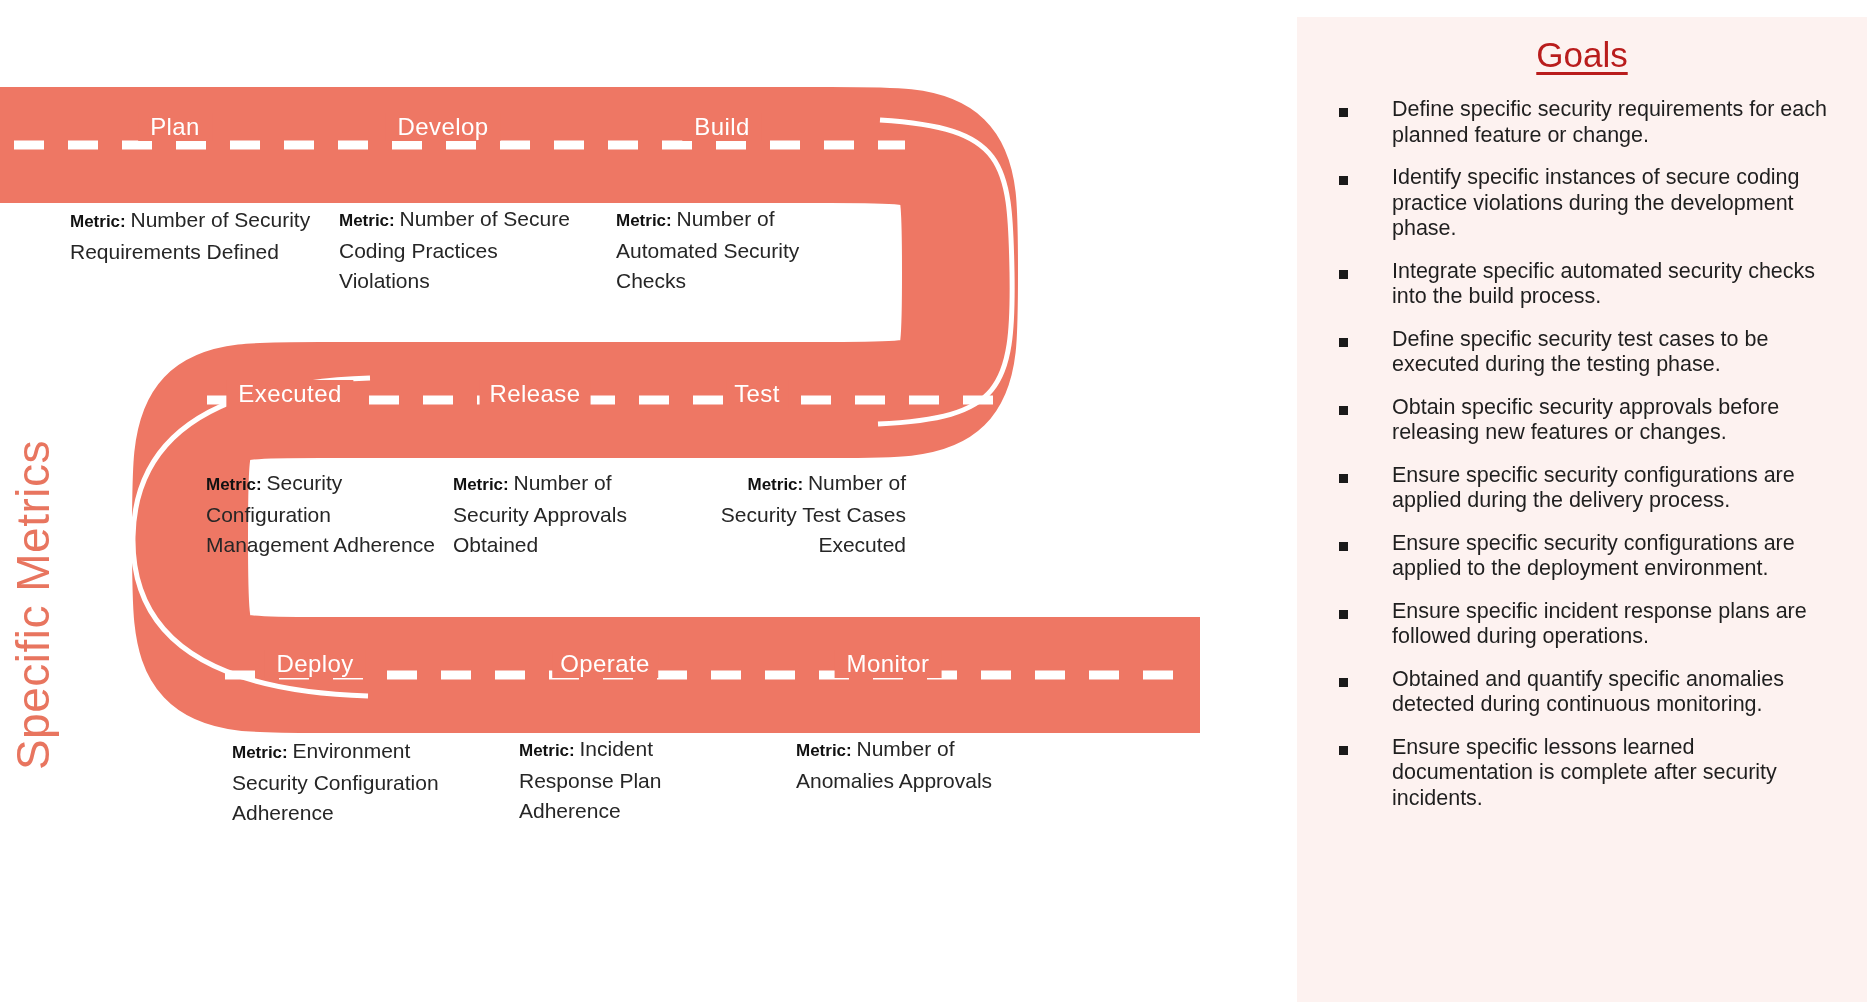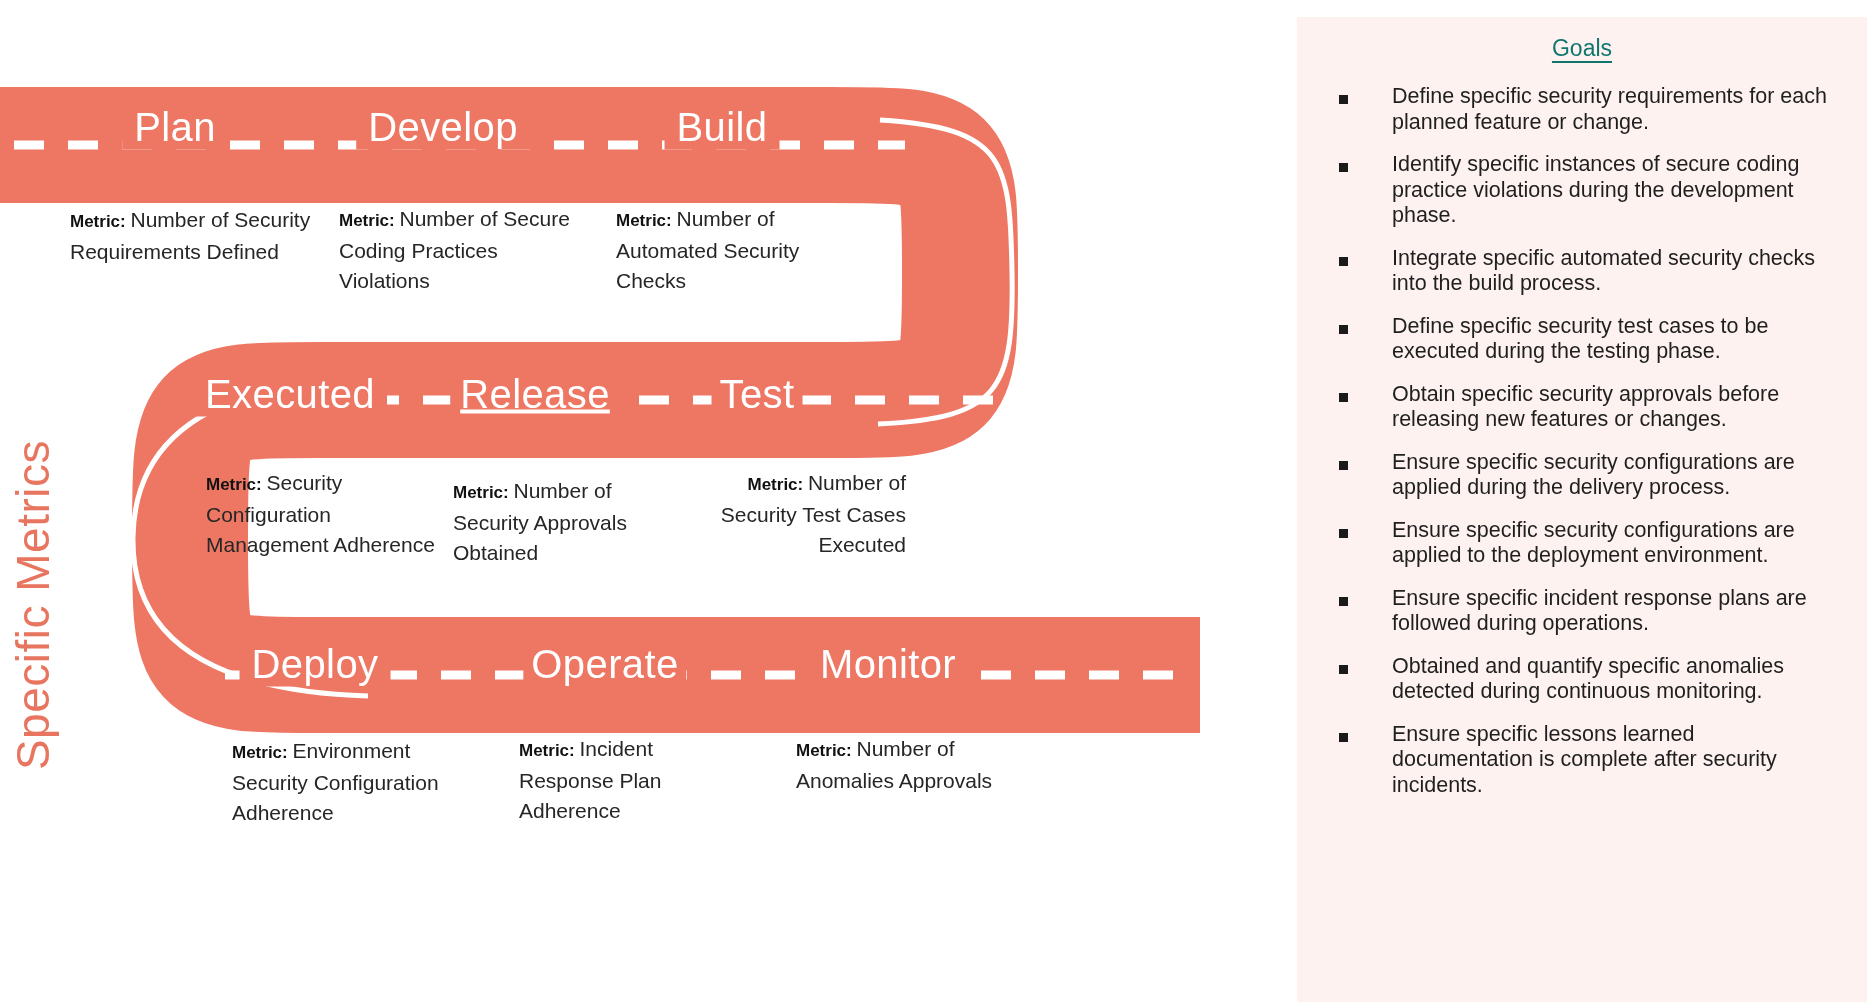--- a/index.html
+++ b/index.html
@@ -43,21 +43,21 @@
     letter-spacing: 0.5px;
     color: #e8755f;
     font-family: "Liberation Sans", sans-serif;
     font-weight: 400;
   }
 
   
   .stage-label {
     position: absolute;
     color: #ffffff;
-    font-size: 40px;
+    font-size: 24px;
     font-weight: 400;
     letter-spacing: 0.4px;
     white-space: nowrap;
     font-family: "Liberation Sans", sans-serif;
     transform: translate(-50%, -50%);
     pointer-events: none;
   }
 
   
   .metric {
@@ -81,22 +81,22 @@
     top: 17px;
     width: 570px;
     height: 985px;
     background: #fdf2f0;
     box-sizing: border-box;
     padding: 10px 26px 0 26px;
     overflow: hidden;
   }
   #goals-title {
     text-align: center;
-    font-size: 23px;
-    color: #0f766e;
+    font-size: 35px;
+    color: #b91c1c;
     text-decoration: underline;
     text-underline-offset: 5px;
     margin: 8px 0 22px 0;
     font-family: "Liberation Sans", sans-serif;
     font-weight: 400;
   }
   .goal-item {
     display: flex;
     align-items: flex-start;
     margin-bottom: 17px;
@@ -152,21 +152,21 @@
     </g>
   </svg>
 
   <div id="side-label">Specific Metrics</div>
 
   <div class="stage-label" style="left:175px; top:127px; background:#ee7764; padding:0 12px;">Plan</div>
   <div class="stage-label" style="left:443px; top:127px; background:#ee7764; padding:0 12px;">Develop</div>
   <div class="stage-label" style="left:722px; top:127px; background:#ee7764; padding:0 12px;">Build</div>
 
   <div class="stage-label" style="left:290px; top:394px; background:#ee7764; padding:0 12px;">Executed</div>
-  <div class="stage-label" style="left:535px; top:394px; background:#ee7764; padding:0 10px;text-decoration:underline;">Release</div>
+  <div class="stage-label" style="left:535px; top:394px; background:#ee7764; padding:0 10px;">Release</div>
   <div class="stage-label" style="left:757px; top:394px; background:#ee7764; padding:0 8px;">Test</div>
 
   <div class="stage-label" style="left:315px; top:664px; background:#ee7764; padding:0 12px;">Deploy</div>
   <div class="stage-label" style="left:605px; top:664px; background:#ee7764; padding:0 8px;">Operate</div>
   <div class="stage-label" style="left:888px; top:664px; background:#ee7764; padding:0 12px;">Monitor</div>
 
   <div class="metric" style="left:70px; top:205px; width:245px;">
     <span class="lead">Metric: </span>
     <span>Number of Security Requirements Defined</span>
   </div>
@@ -176,21 +176,21 @@
   </div>
   <div class="metric" style="left:616px; top:204px; width:230px;">
     <span class="lead">Metric: </span>
     <span>Number of Automated Security Checks</span>
   </div>
 
   <div class="metric" style="left:206px; top:468px; width:250px;">
     <span class="lead">Metric: </span>
     <span>Security Configuration Management Adherence</span>
   </div>
-  <div class="metric" style="left:453px; top:468px; width:225px;margin-top:8px;">
+  <div class="metric" style="left:453px; top:468px; width:225px;">
     <span class="lead">Metric: </span>
     <span>Number of Security Approvals Obtained</span>
   </div>
   <div class="metric" style="left:691px; top:468px; width:215px;text-align:right;">
     <span class="lead">Metric: </span>
     <span>Number of Security Test Cases Executed</span>
   </div>
 
   <div class="metric" style="left:232px; top:736px; width:250px;">
     <span class="lead">Metric: </span>

